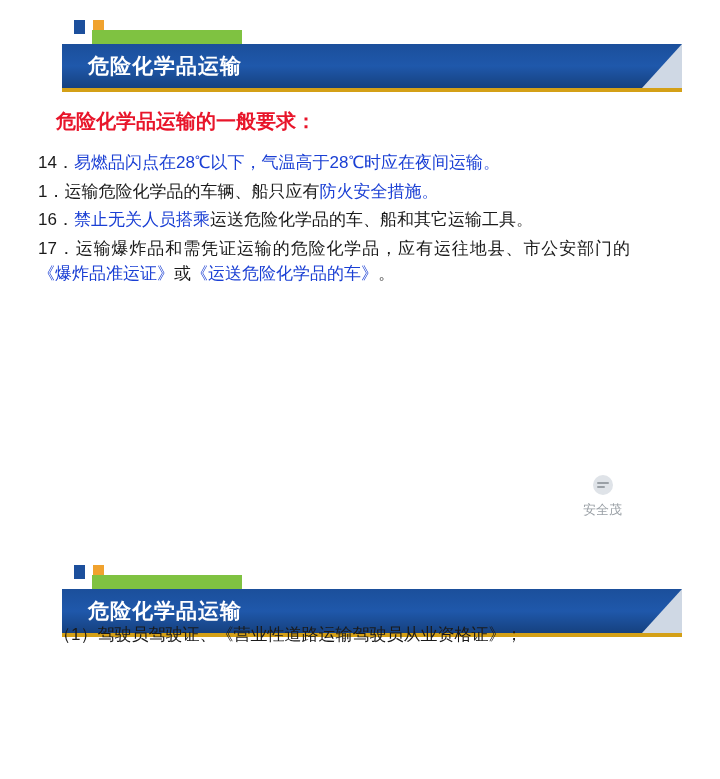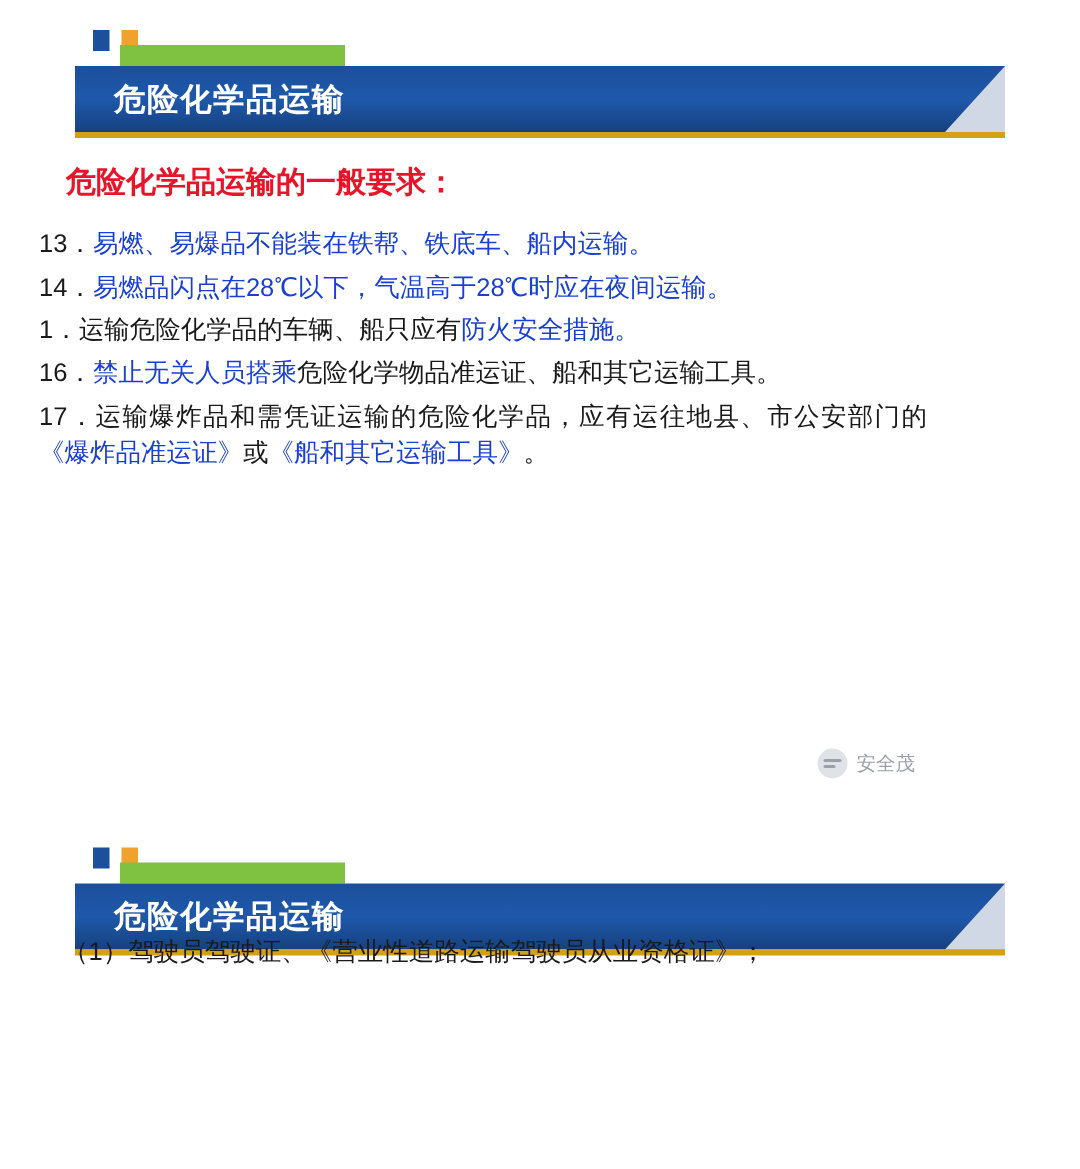--- a/index.html
+++ b/index.html
@@ -10,21 +10,21 @@
   body {
     width: 720px;
     height: 779px;
     font-family: "Liberation Sans", sans-serif;
     position: relative;
     overflow: hidden;
   }
 
   .slide {
     position: absolute;
-    left: 0;
+    left: 12px;
     width: 644px;
     background: #ffffff;
   }
   #slide-1 { top: 0; height: 545px; }
   #slide-2 { top: 545px; height: 234px; }
 
   
   .header-wrap {
     position: relative;
     height: 78px;
@@ -125,20 +125,21 @@
   
   .watermark {
     position: absolute;
     right: 34px;
     bottom: 26px;
     display: flex;
     align-items: center;
     gap: 6px;
     color: #9aa0a6;
     font-size: 13px;
+    flex-direction: column;
   }
   .wm-circle {
     width: 20px;
     height: 20px;
     border-radius: 50%;
     background: #dfe3e8;
     position: relative;
   }
   .wm-circle::before {
     content: "";
@@ -178,38 +179,35 @@
     </div>
     <div class="gold-line"></div>
   </div>
 
   <div class="body-area">
     <div class="section-title">危险化学品运输的一般要求：</div>
 
     <div class="item-list">
 
 
-      <p class="para">
-        <span>13．</span><span class="blue">易燃、易爆品不能装在铁帮、铁底车、船内运输。</span>
-      </p>
 
       <p class="para">
         <span>14．</span><span class="blue">易燃品闪点在28℃以下，气温高于28℃时应在夜间运输。</span>
       </p>
 
       <p class="para">
         <span>1．运输危险化学品的车辆、船只应有</span><span class="blue">防火安全措施。</span>
       </p>
 
       <p class="para">
-        <span>16．</span><span class="blue">禁止无关人员搭乘</span><span>危险化学物品准运证、船和其它运输工具。</span>
-      </p>
-
-      <p class="para">
-        <span>17．运输爆炸品和需凭证运输的危险化学品，应有运往地县、市公安部门的</span><span class="blue">《爆炸品准运证》</span><span>或</span><span class="blue">《船和其它运输工具》</span><span>。</span>
+        <span>16．</span><span class="blue">禁止无关人员搭乘</span><span>运送危险化学品的车、船和其它运输工具。</span>
+      </p>
+
+      <p class="para">
+        <span>17．运输爆炸品和需凭证运输的危险化学品，应有运往地县、市公安部门的</span><span class="blue">《爆炸品准运证》</span><span>或</span><span class="blue">《运送危险化学品的车》</span><span>。</span>
       </p>
 
 
     </div>
   </div>
 
   <div class="watermark">
     <span class="wm-circle"></span>
     <span>安全茂</span>
   </div>

